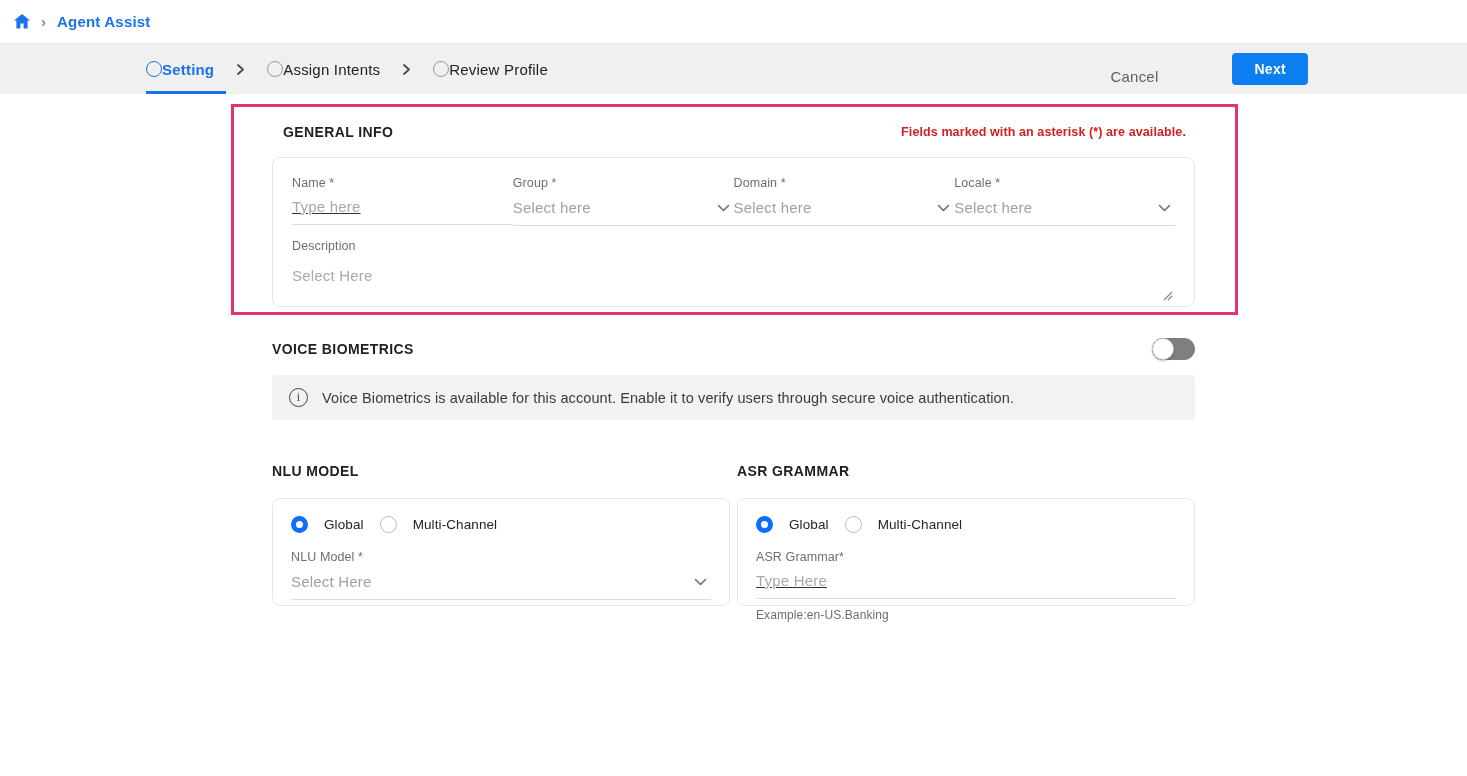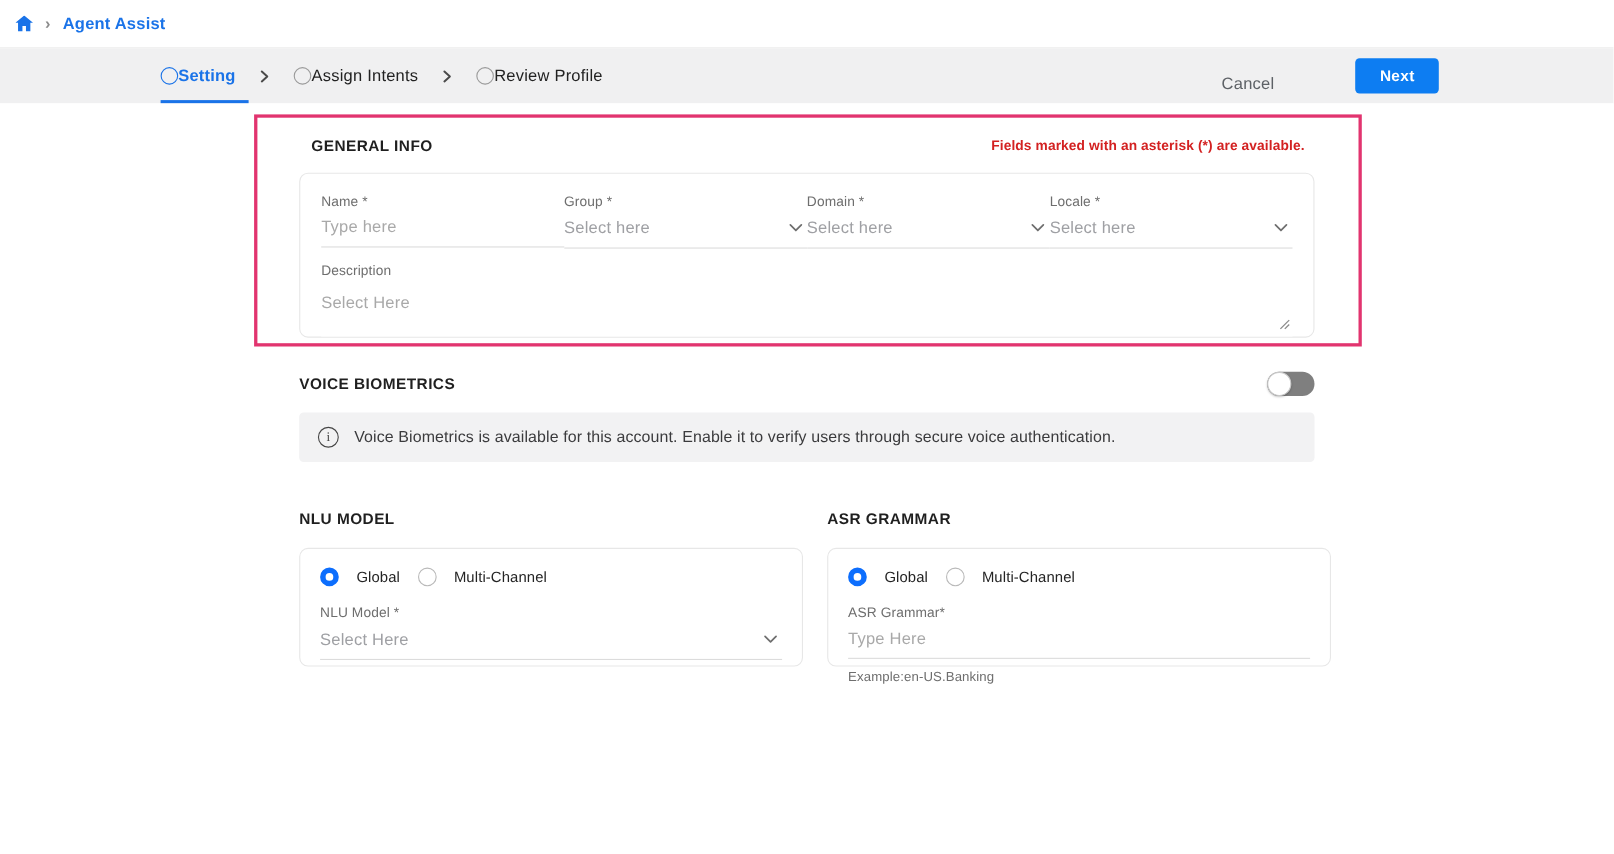--- a/index.html
+++ b/index.html
@@ -42,21 +42,21 @@
 
   .card { border:1px solid #e7e7e7; border-radius:8px; background:#fff; }
   .gi-card { margin-top:17px; height:150px; padding:18px 19px 0; overflow:hidden; }
 
   .fields-grid { display:grid; grid-template-columns:repeat(4,1fr); }
   .field-label { font-size:12.5px; color:#6e6e6e; margin-bottom:8px; letter-spacing:.1px; }
   .control-row { display:flex; align-items:center; justify-content:space-between;
     border-bottom:1px solid #dcdcdc; padding-bottom:9px; cursor:pointer; }
   .control-text { font-size:15px; color:#9fa0a4; letter-spacing:.2px; }
   .text-input { border:none; outline:none; width:100%; font-size:15px; color:#333;
-    font-family:inherit; background:transparent; padding:0 0 9px; border-bottom:1px solid #dcdcdc; }
+    font-family:inherit; background:transparent; padding:0 0 9px; border-bottom:1px solid #dcdcdc;text-decoration:underline; }
   .text-input::placeholder { color:#a9a9a9; letter-spacing:.2px; }
   .chev { flex:0 0 auto; margin-right:4px; }
 
   .desc-block { margin-top:13px; position:relative; }
   .desc-textarea { display:block; width:100%; height:50px; border:none; border-bottom:1px solid #dcdcdc;
     outline:none; resize:none; font-size:15px; font-family:inherit; color:#333; padding-top:6px; }
   .desc-textarea::placeholder { color:#a9a9a9; letter-spacing:.2px; }
   .resize-handle { position:absolute; right:2px; bottom:6px; }
 
   
@@ -66,21 +66,21 @@
     background:#fff; border:1px solid #c9c9c9; box-shadow:0 1px 2px rgba(0,0,0,.25); }
 
   .info-banner { margin-top:15px; height:45px; background:#f2f2f3; border-radius:4px;
     display:flex; align-items:center; padding:0 17px; gap:14px; }
   .info-icon { width:19px; height:19px; border:1.5px solid #454545; border-radius:50%;
     display:flex; align-items:center; justify-content:center; font-size:12px; color:#454545;
     font-family:"Liberation Serif", serif; flex:0 0 auto; }
   .info-text { font-size:14.5px; color:#3b3b3d; letter-spacing:.1px; }
 
   
-  .two-col { display:grid; grid-template-columns:458px 458px; column-gap:22px; }
+  .two-col { display:grid; grid-template-columns:458px 458px; column-gap:7px; }
   .bottom-heads { margin-top:43px; }
   .bottom-cards { margin-top:19px; }
   .model-card { height:108px; padding:17px 18px 0; }
 
   .radio-row { display:flex; align-items:center; }
   .radio-option { display:flex; align-items:center; gap:16px; margin-right:16px; cursor:pointer; }
   .radio { width:17px; height:17px; border-radius:50%; background:#fff; flex:0 0 auto; }
   .radio.checked { border:5px solid #0d6efd; }
   .radio.unchecked { border:1px solid #b9b9b9; }
   .radio-label { font-size:13.5px; color:#242424; font-weight:500; letter-spacing:.1px; }

